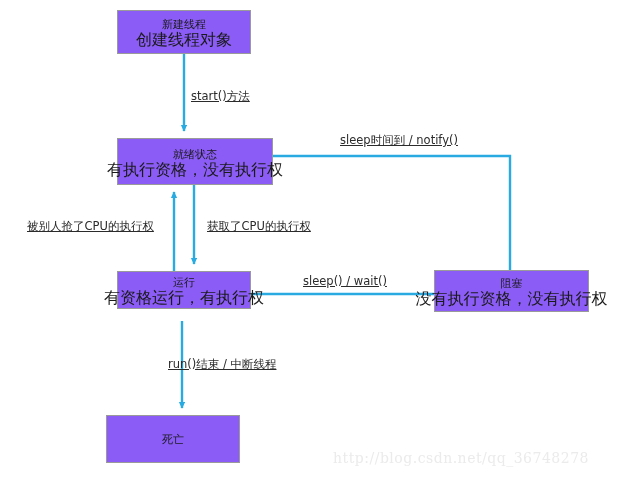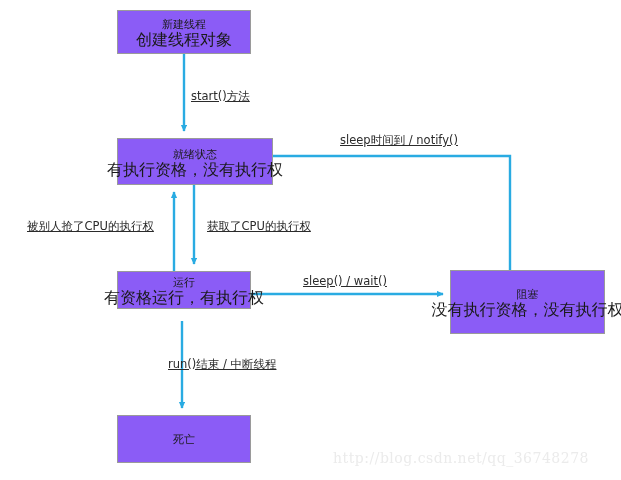--- a/index.html
+++ b/index.html
@@ -54,22 +54,22 @@
     font-size: 11.5px;
     line-height: 14px;
     color: #2b2b2b;
     white-space: nowrap;
     z-index: 3;
     text-decoration: underline;
   }
   #node-new      { left: 117px; top: 10px;  width: 134px; height: 44px; }
   #node-ready    { left: 117px; top: 138px; width: 156px; height: 47px; }
   #node-running  { left: 117px; top: 271px; width: 134px; height: 38px; text-align: center; }
-  #node-blocked  { left: 450px; top: 270px; width: 155px; height: 64px; }
-  #node-dead     { left: 117px; top: 415px; width: 134px; height: 48px; }
+  #node-blocked  { left: 434px; top: 270px; width: 155px; height: 42px; }
+  #node-dead     { left: 106px; top: 415px; width: 134px; height: 48px; }
 
   #label-start    { left: 191px; top: 89px; }
   #label-preempt  { left: 27px;  top: 219px; }
   #label-acquire  { left: 207px; top: 219px; }
   #label-sleepwait{ left: 303px; top: 274px; }
   #label-notify   { left: 340px; top: 133px; }
   #label-run      { left: 168px; top: 357px; }
 
   #watermark {
     position: absolute;

